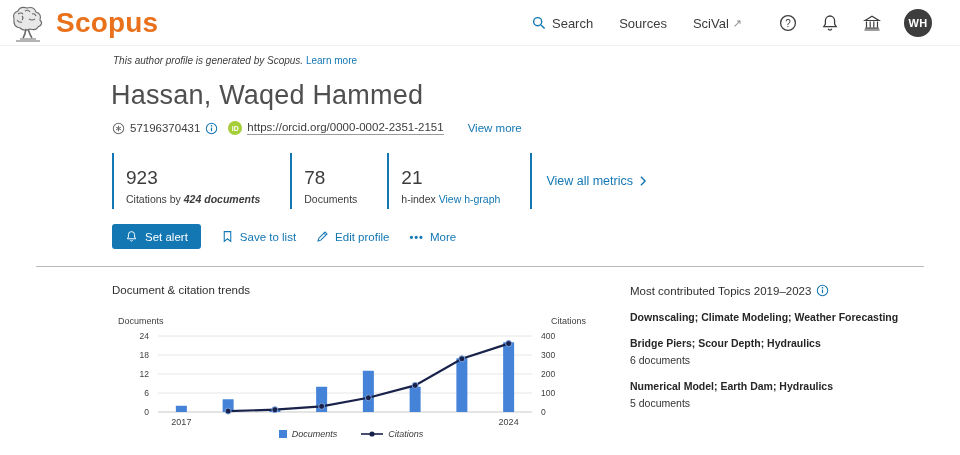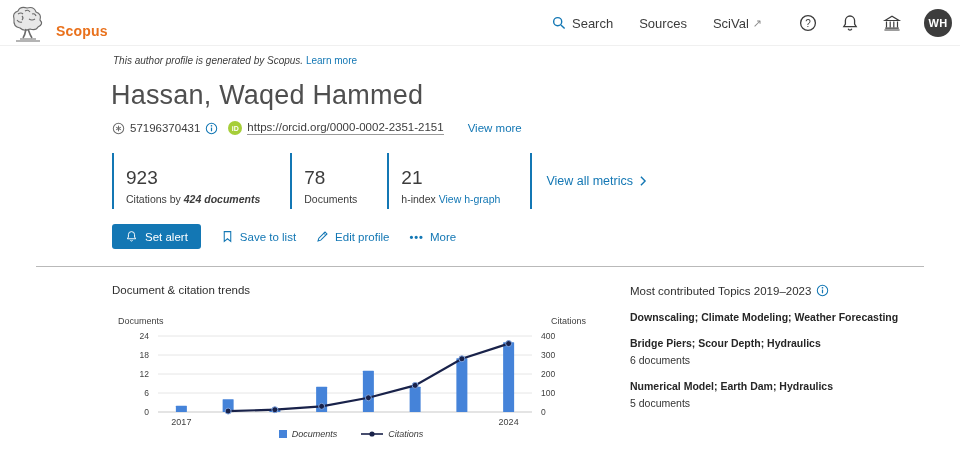--- a/index.html
+++ b/index.html
@@ -3,22 +3,22 @@
 <meta charset="utf-8">
 <style>
   * { margin:0; padding:0; box-sizing:border-box; }
   html,body { width:960px; height:455px; background:#fff; font-family:"Liberation Sans",sans-serif; color:#3c3c3c; overflow:hidden; }
   .page { position:relative; width:960px; height:455px; background:#fff; }
 
   
   .header { position:absolute; top:0; left:0; width:960px; height:46px; background:#fff; border-bottom:1px solid #f0f0f0; display:flex; align-items:center; }
   .brand { display:flex; align-items:flex-end; gap:10px; margin-left:8px; }
   .logo { width:38px; height:40px; margin-top:4px; }
-  .brand-name { color:var(--brand_orange); font-size:14px; font-weight:bold; letter-spacing:.2px; margin-bottom:6px; }
-  .nav { position:absolute; right:8px; top:0; height:46px; display:flex; align-items:center; gap:26px; }
+  .brand-name { color:var(--brand_orange); font-size:28px; font-weight:bold; letter-spacing:.2px; margin-bottom:6px; }
+  .nav { position:absolute; right:28px; top:0; height:46px; display:flex; align-items:center; gap:26px; }
   .nav-item { display:flex; align-items:center; gap:6px; font-size:13px; color:#3c3c3c; cursor:pointer; }
   .nav-item .mag { width:14px; height:14px; color:var(--accent); }
   .ext-arrow { font-size:11px; color:#8a8a8a; margin-left:-2px; }
   .icon-btn { width:20px; height:20px; color:#3c3c3c; cursor:pointer; }
   .icon-group { display:flex; align-items:center; gap:22px; margin-left:10px; }
   .avatar { width:28px; height:28px; border-radius:50%; background:var(--avatar_bg); color:#fff; font-size:11px; font-weight:bold; display:flex; align-items:center; justify-content:center; letter-spacing:.4px; cursor:pointer; }
 
   
   .disclaimer { position:absolute; top:55px; left:113px; font-size:10px; font-style:italic; color:#3c3c3c; }
   .disclaimer a { font-style:normal; color:var(--accent); text-decoration:none; cursor:pointer; }

